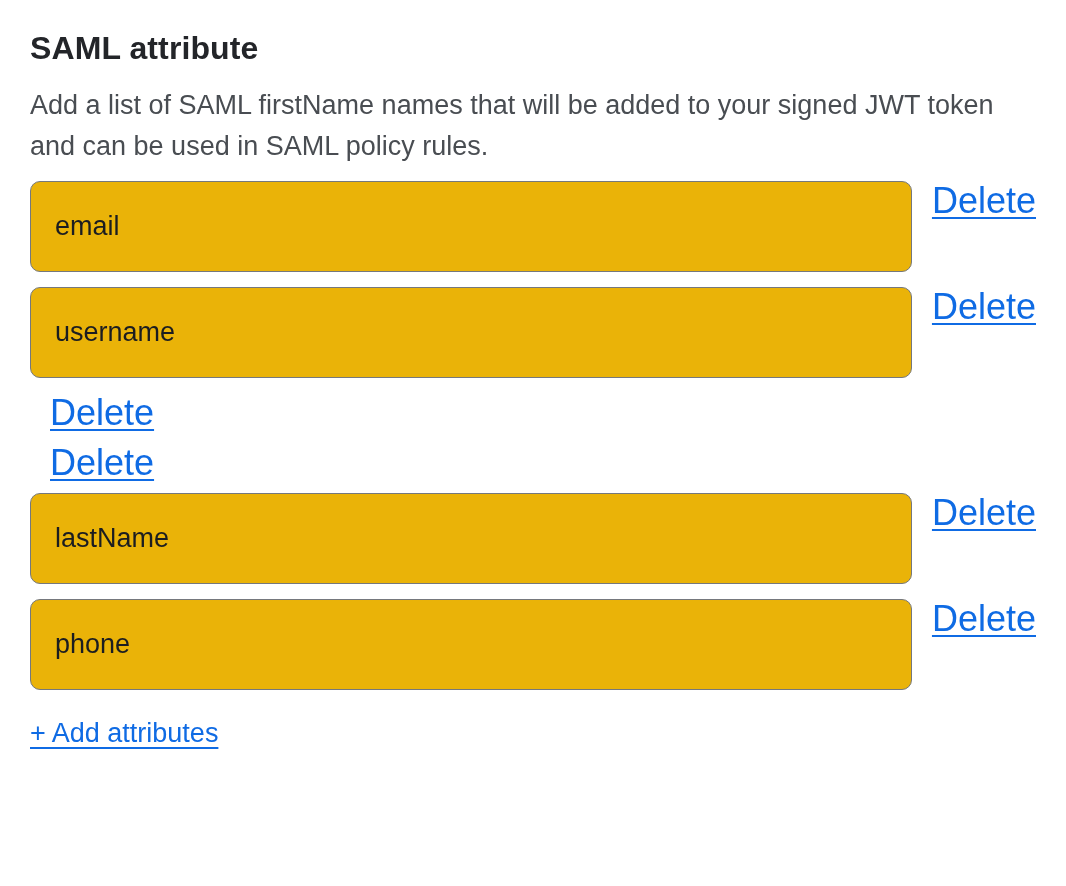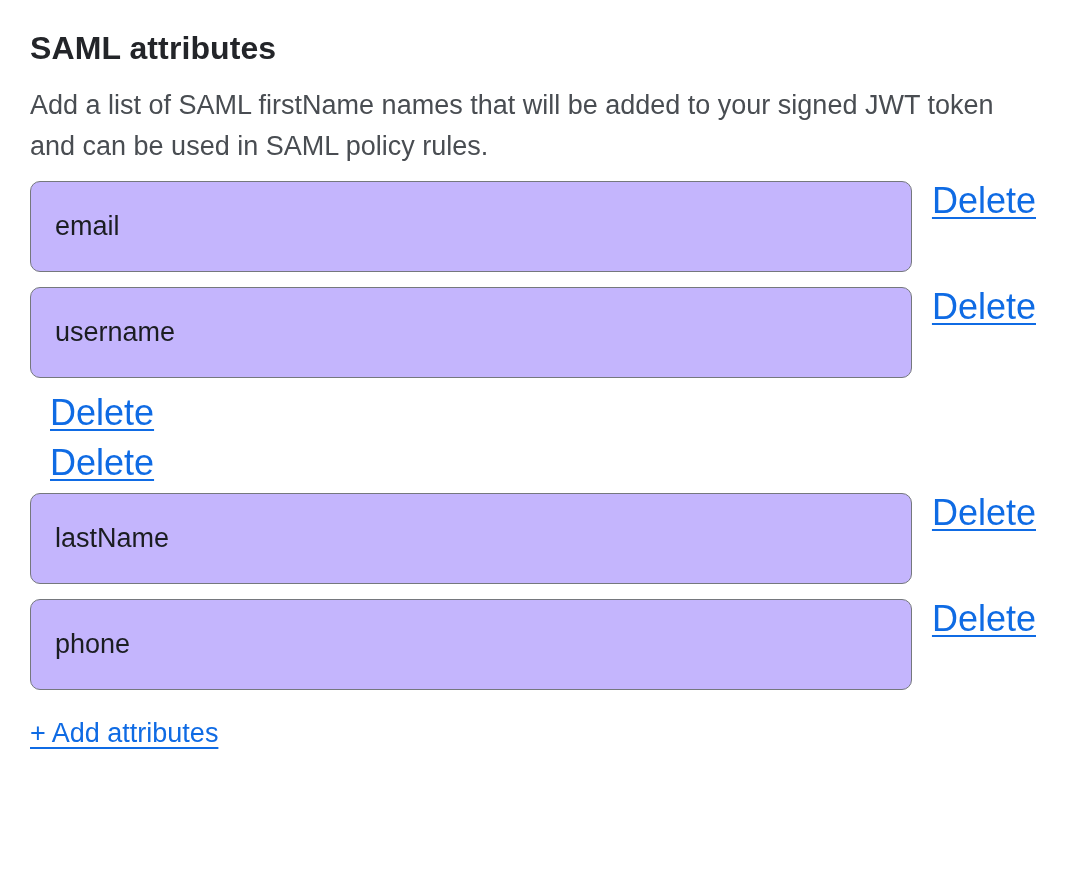--- a/index.html
+++ b/index.html
@@ -40,21 +40,21 @@
     display:block;
   }
   .attr-row{
     display:flex;
     align-items:flex-start;
     margin-bottom:15px;
   }
   .attr-input{
     width:888px;
     height:91px;
-    background:#c4b5fd;
+    background:#eab308;
     border:1.5px solid var(--input-border-color);
     border-radius:10px;
     padding:0 24px;
     font-family:inherit;
     font-size:27px;
     color:var(--input-text-color);
     outline:none;
   }
   .delete-link{
     margin-left:20px;
@@ -78,21 +78,21 @@
     text-decoration-thickness:2px;
     text-underline-offset:5px;
     cursor:pointer;
   }
 </style>
 </head>
 <body>
 
 <main class="section">
 
-  <h2 class="section-title">SAML attributes</h2>
+  <h2 class="section-title">SAML attribute</h2>
 
   <p class="section-description">Add a list of SAML firstName names that will be added to your signed JWT token and can be used in SAML policy rules.</p>
 
   <div class="attr-rows">
 
     <div class="attr-row">
       <input type="text" class="attr-input" value="email" style="">
       <a href="#" class="delete-link">Delete</a>
     </div>
 

